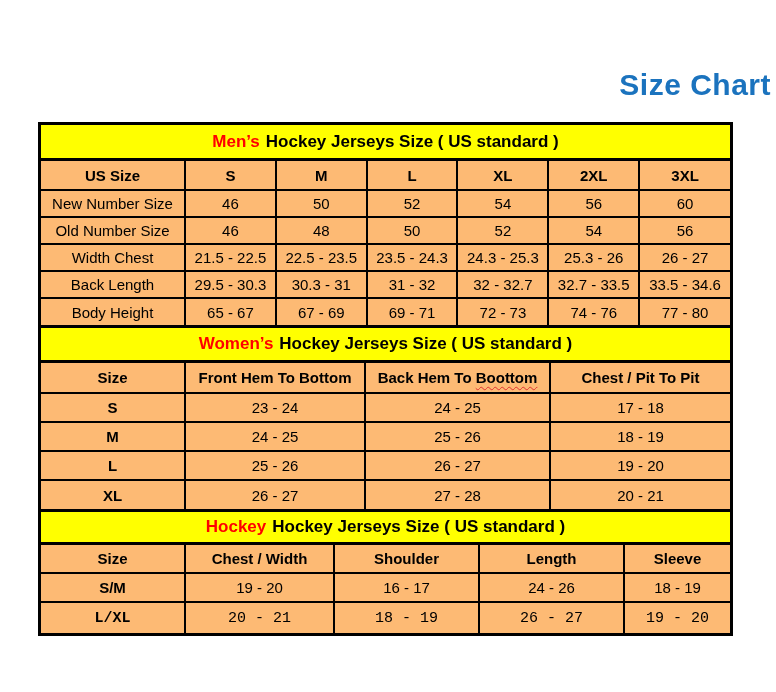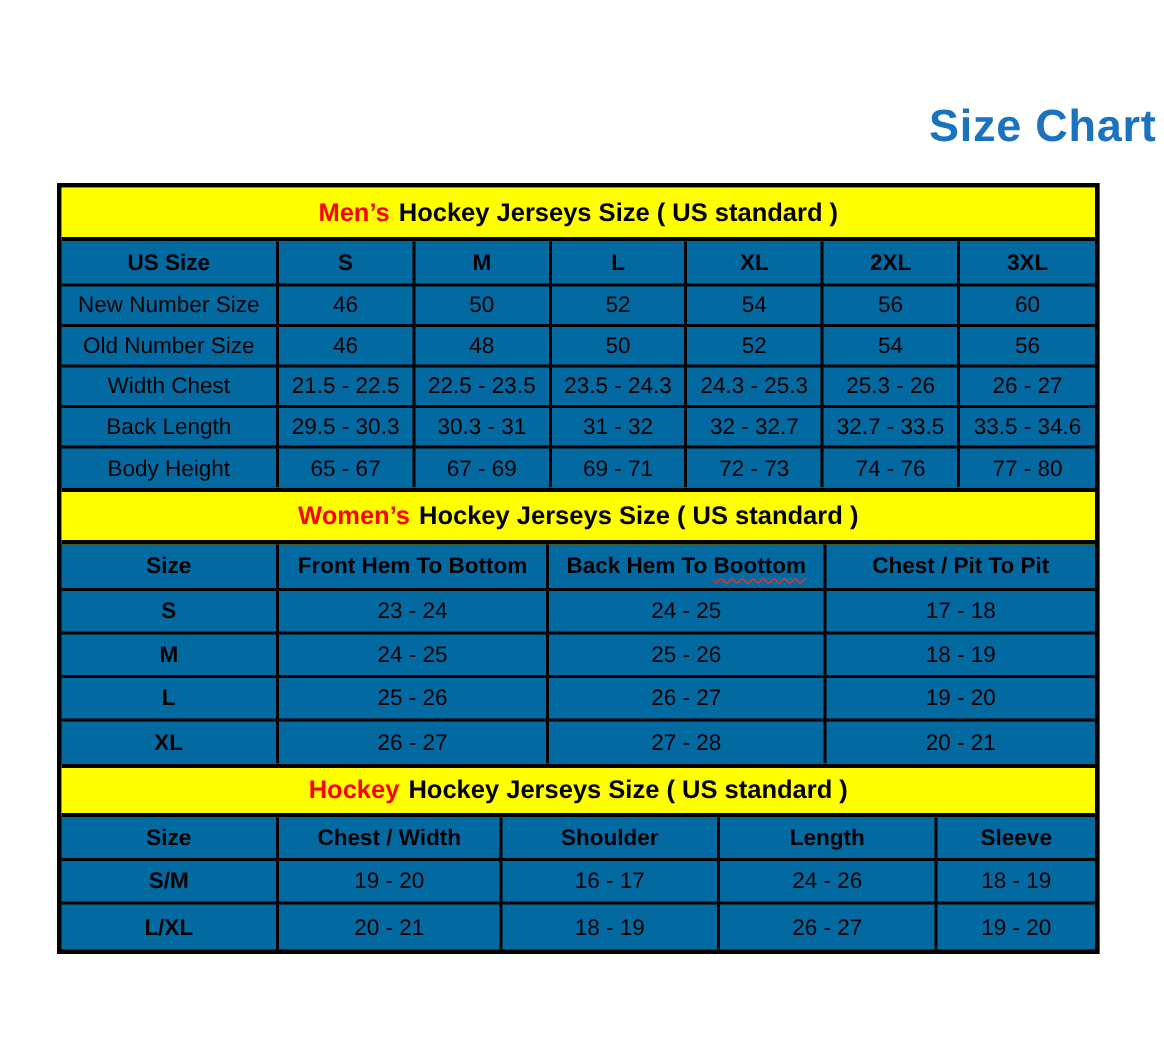--- a/index.html
+++ b/index.html
@@ -19,21 +19,21 @@
     font-weight: bold;
     color: #1B73BE;
     letter-spacing: 0.5px;
   }
   .chart {
     position: absolute;
     left: 38px; top: 122px;
     width: 695px;
     border: 3px solid #000;
     box-sizing: border-box;
-    background: #0369a1;
+    background: #fdba74;
   }
   .band {
     background: #FFFF00;
     display: flex;
     align-items: center;
     justify-content: center;
     font-size: 17px;
     font-weight: bold;
     border-bottom: 3px solid #000;
   }
@@ -61,21 +61,21 @@
   td:last-child, th:last-child { border-right: none; border-radius: 12px; }
   tr:last-child td, tr:last-child th { border-bottom: none; }
   .hdr th { font-weight: bold; }
   .rowlabel-bold { font-weight: bold; }
   .mens tr   { height: 27px; }
   .mens tr.hdr { height: 29px; }
   .womens tr { height: 29px; }
   .womens tr.hdr { height: 30px; }
   .youth tr  { height: 29px; }
   .youth tr.hdr { height: 28px; }
-  .youth tr.last { height: 31px; }
+  .youth tr.last { height: 31px; font-family: Liberation Mono, monospace; }
   .wavy {
     text-decoration-line: underline;
     text-decoration-style: wavy;
     text-decoration-color: #E03131;
     text-decoration-thickness: 1px;
     text-underline-offset: 3px;
     margin-top: 32px;
   }
 </style>
 </head>

